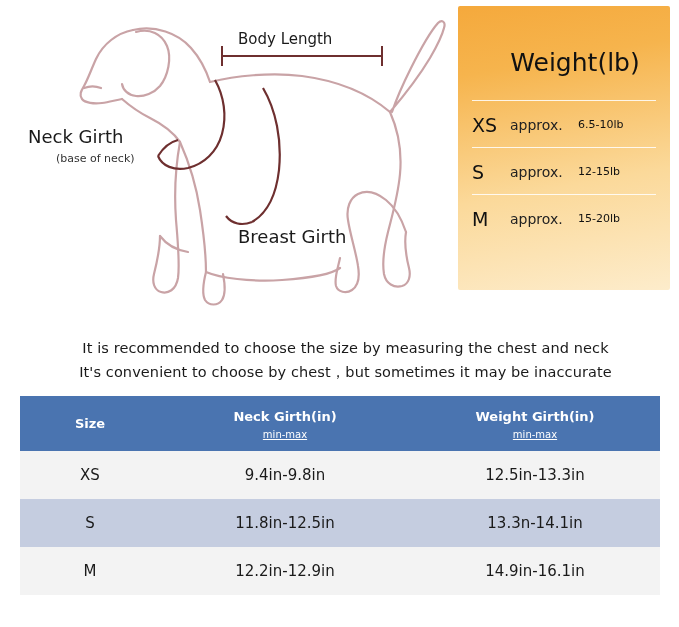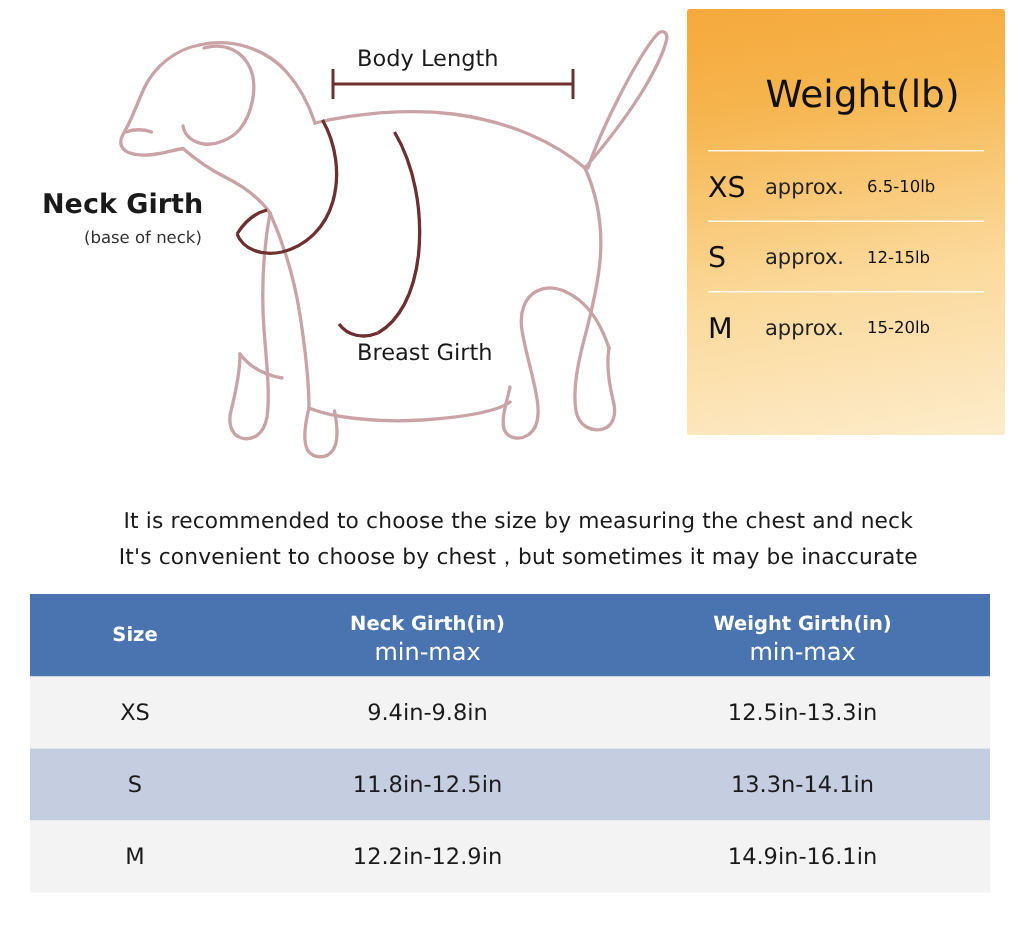--- a/index.html
+++ b/index.html
@@ -39,32 +39,31 @@
   }
   #label-body-length {
     left: 238px;
     top: 30px;
     font-size: 15px;
   }
   #label-neck-girth {
     left: 28px;
     top: 126px;
     font-size: 18px;
-    font-weight: bold;
   }
   #label-neck-sub {
     left: 56px;
     top: 152px;
     font-size: 11px;
     color: #333;
   }
   #label-breast-girth {
     left: 238px;
     top: 226px;
-    font-size: 15px;
+    font-size: 18px;
   }
 
   
   #weight-panel {
     position: absolute;
     left: 458px;
     top: 6px;
     width: 212px;
     height: 284px;
     background: linear-gradient(170deg, #f5a93c 0%, #f6b44d 22%, #fbd99a 62%, #fdeccb 100%);
@@ -141,24 +140,25 @@
     text-align: center;
     padding: 10px 0 10px 0;
     border: none;
   }
   .th-main {
     font-size: 13px;
     display: block;
     line-height: 22px;
   }
   .th-sub {
-    font-size: 16px;
+    font-size: 10px;
     display: block;
     font-weight: normal;
     line-height: 13px;
+    text-decoration: underline;
   }
   #size-table td {
     text-align: center;
     font-size: 15px;
     color: #1a1a1a;
     padding: 15px 0 15px 0;
     border: none;
   }
   tr.row-even td { background: #f3f3f3; }
   tr.row-odd td { background: #c5cde0; }

